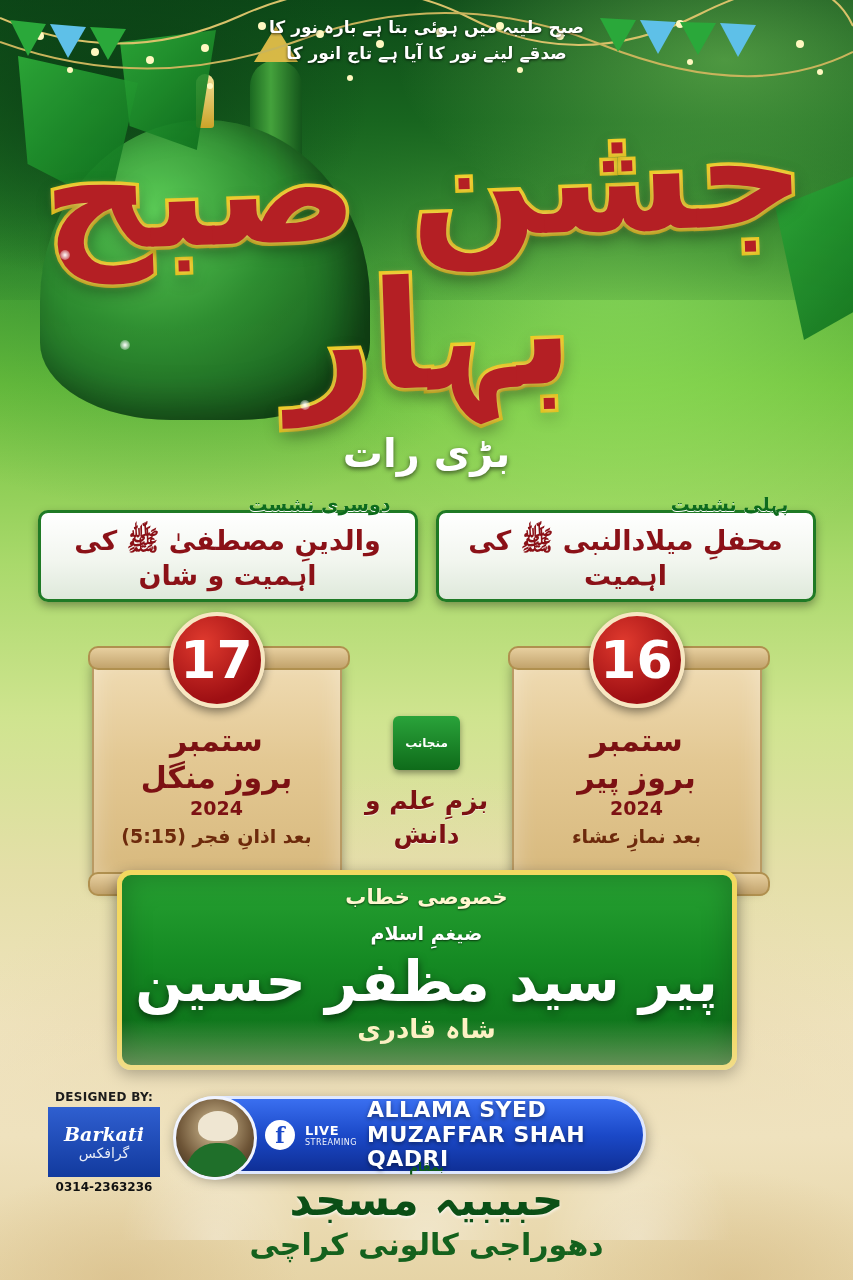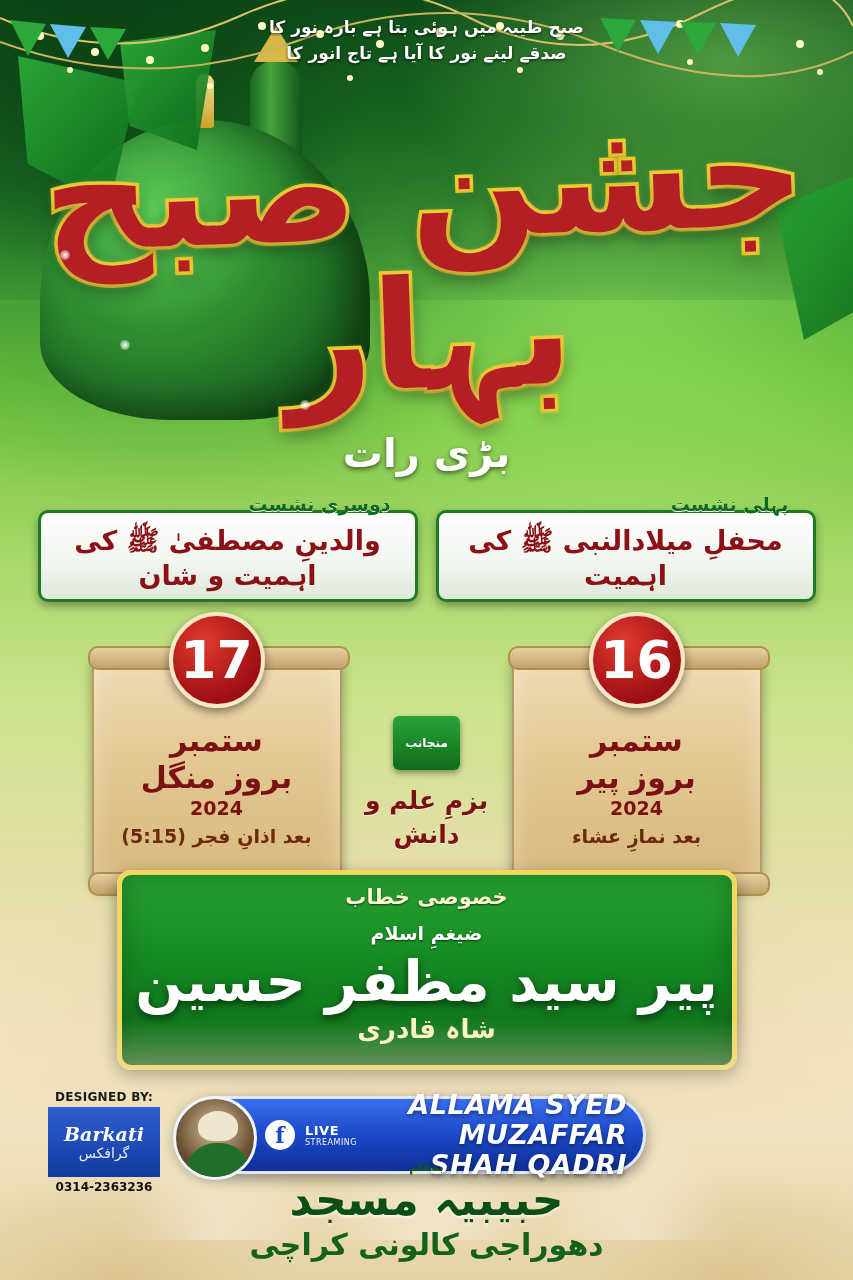--- a/index.html
+++ b/index.html
@@ -310,26 +310,25 @@
     background: #ffffff; color: #1b49c8;
     font-weight: bold; font-size: 22px; font-family: "DejaVu Serif", serif;
     display: flex; align-items: center; justify-content: center;
     flex: 0 0 auto;
   }
   .live-word {
     font-size: 13px; font-weight: bold; color: #ffffff; letter-spacing: .5px;
   }
   .live-word small { display: block; font-size: 8px; font-weight: normal; opacity: .95; }
   .livebar .eng {
-    flex: 1; text-align: right;
+    flex: 1; text-align: left;
     color: #ffffff; font-weight: bold;
-    font-size: 27px; line-height: 1.12;
+    font-size: 22px; line-height: 1.12;
     text-shadow: 0 2px 4px rgba(0,0,0,.45);
     letter-spacing: .5px;
-    font-style: italic;
   }
 
   
   .venue {
     position: absolute; left: 0; bottom: 18px; width: 100%;
     text-align: center;
   }
   .venue .vtop {
     font-size: 12px; font-weight: bold; color: #0e5c18;
   }

